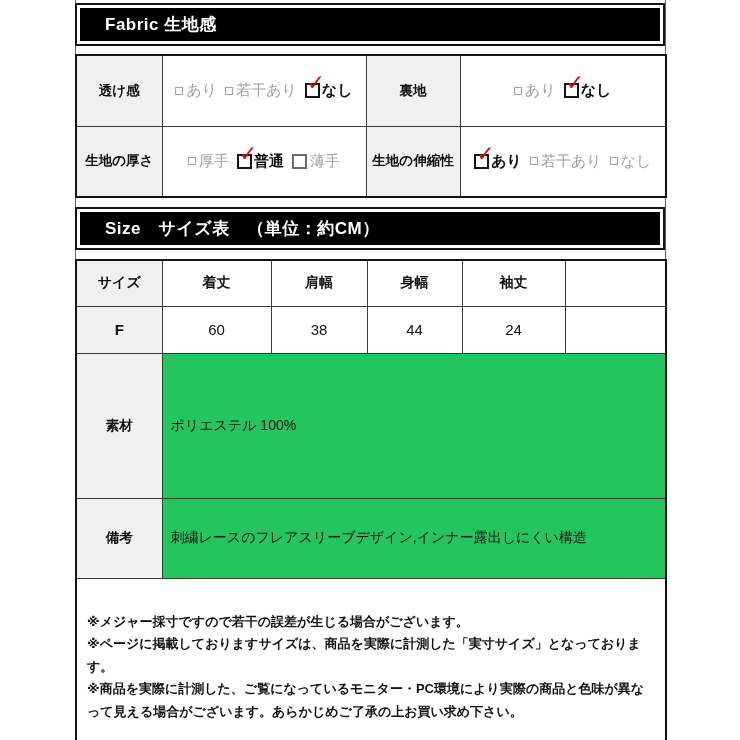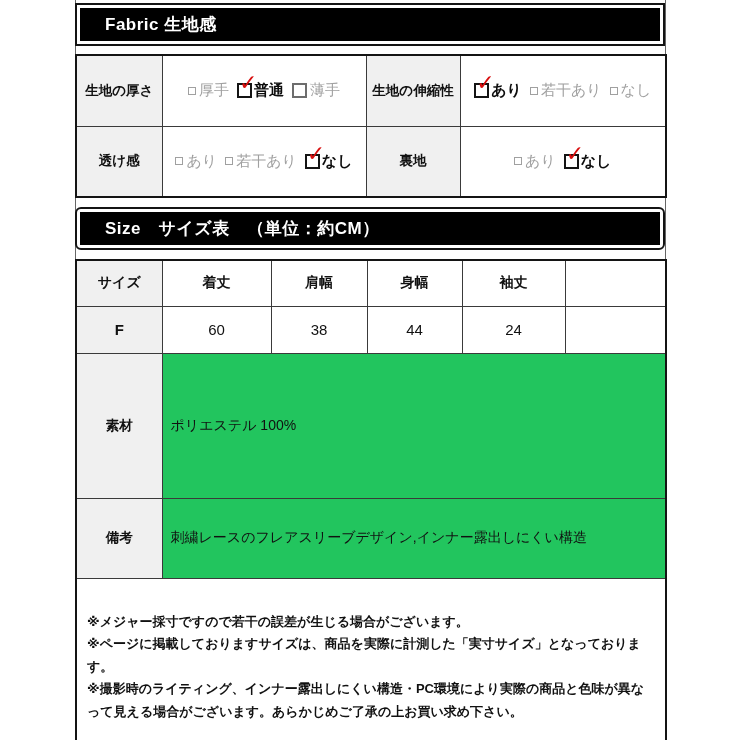--- a/index.html
+++ b/index.html
@@ -8,21 +8,21 @@
     font-family:"Liberation Sans","DejaVu Sans",sans-serif;
     color:#111;overflow:hidden;
   }
   .vline{position:absolute;top:0;width:1px;height:740px;background:#666;}
   .vline.left{left:75px;}
   .vline.right{left:665px;}
   .content{position:absolute;left:75px;top:0;width:590px;}
 
   
   .header-box{border:2px solid #141414;padding:3px;margin-top:3px;background:#fff;box-sizing:border-box;}
-  .header-box.size{margin-top:9px;border-radius:6px;}
+  .header-box.size{margin-top:9px;}
   .header-bar{background:var(--header-bg,#000);color:#fff;font-weight:bold;font-size:17px;
     height:33px;line-height:33px;padding-left:25px;letter-spacing:.5px;}
 
   
   table{border-collapse:collapse;width:590px;table-layout:fixed;box-sizing:border-box;}
   .fabric-table{margin-top:8px;}
   .size-table{margin-top:9px;}
   td,th{border:1px solid #3a3a3a;font-size:14px;text-align:center;vertical-align:middle;
     padding:0;overflow:hidden;}
   table{border:2px solid #141414;}
@@ -67,20 +67,56 @@
 
   <table class="fabric-table">
     <colgroup>
       <col style="width:86px">
         <col style="width:204px">
         <col style="width:94px">
         <col style="width:206px">
     </colgroup>
     <tbody>
         <tr>
+      <td class="lbl-cell">透け感</td>
+      <td>
+        <div class="opts">
+              <span class="opt unchecked">
+                <span class="box"></span>
+                <span class="lbl">あり</span>
+              </span>
+              <span class="opt unchecked">
+                <span class="box"></span>
+                <span class="lbl">若干あり</span>
+              </span>
+              <span class="opt checked">
+                <span class="box">
+                  <i class="tick">✓</i>
+                </span>
+                <span class="lbl">なし</span>
+              </span>
+            </div>
+      </td>
+      <td class="lbl-cell">裏地</td>
+      <td>
+        <div class="opts">
+              <span class="opt unchecked">
+                <span class="box"></span>
+                <span class="lbl">あり</span>
+              </span>
+              <span class="opt checked">
+                <span class="box">
+                  <i class="tick">✓</i>
+                </span>
+                <span class="lbl">なし</span>
+              </span>
+            </div>
+      </td>
+    </tr>
+    <tr>
       <td class="lbl-cell">生地の厚さ</td>
       <td>
         <div class="opts">
               <span class="opt unchecked">
                 <span class="box"></span>
                 <span class="lbl">厚手</span>
               </span>
               <span class="opt checked">
                 <span class="box">
                   <i class="tick">✓</i>
@@ -101,56 +137,20 @@
                   <i class="tick">✓</i>
                 </span>
                 <span class="lbl">あり</span>
               </span>
               <span class="opt unchecked">
                 <span class="box"></span>
                 <span class="lbl">若干あり</span>
               </span>
               <span class="opt unchecked">
                 <span class="box"></span>
-                <span class="lbl">なし</span>
-              </span>
-            </div>
-      </td>
-    </tr>
-    <tr>
-      <td class="lbl-cell">透け感</td>
-      <td>
-        <div class="opts">
-              <span class="opt unchecked">
-                <span class="box"></span>
-                <span class="lbl">あり</span>
-              </span>
-              <span class="opt unchecked">
-                <span class="box"></span>
-                <span class="lbl">若干あり</span>
-              </span>
-              <span class="opt checked">
-                <span class="box">
-                  <i class="tick">✓</i>
-                </span>
-                <span class="lbl">なし</span>
-              </span>
-            </div>
-      </td>
-      <td class="lbl-cell">裏地</td>
-      <td>
-        <div class="opts">
-              <span class="opt unchecked">
-                <span class="box"></span>
-                <span class="lbl">あり</span>
-              </span>
-              <span class="opt checked">
-                <span class="box">
-                  <i class="tick">✓</i>
-                </span>
                 <span class="lbl">なし</span>
               </span>
             </div>
       </td>
     </tr>
   </tbody>
     </table>
 
   <div class="header-box size">
     <div class="header-bar">Size　サイズ表　（単位：約CM）</div>
@@ -187,19 +187,19 @@
       <td class="free-cell" colspan="5">ポリエステル 100%</td>
     </tr>
     <tr class="note-row">
       <td class="lbl-cell">備考</td>
       <td class="free-cell" colspan="5">刺繍レースのフレアスリーブデザイン,インナー露出しにくい構造</td>
     </tr>
     <tr class="footnote-row">
       <td class="footnote-cell" colspan="6">
         <p>※メジャー採寸ですので若干の誤差が生じる場合がございます。</p>
         <p>※ページに掲載しておりますサイズは、商品を実際に計測した「実寸サイズ」となっております。</p>
-        <p>※撮影時のライティング、インナー露出しにくい構造・PC環境により実際の商品と色味が異なって見える場合がございます。あらかじめご了承の上お買い求め下さい。</p>
+        <p>※商品を実際に計測した、ご覧になっているモニター・PC環境により実際の商品と色味が異なって見える場合がございます。あらかじめご了承の上お買い求め下さい。</p>
       </td>
     </tr>
   </tbody>
     </table>
 
 </div>
 
 </body></html>

